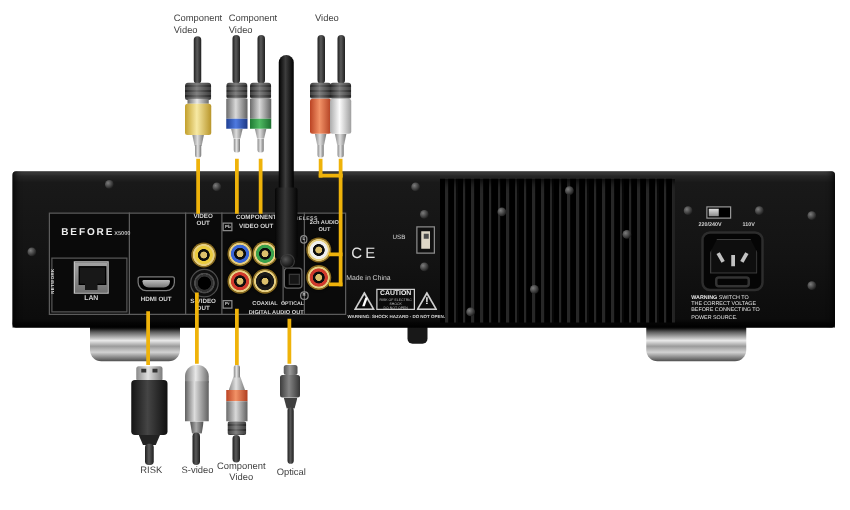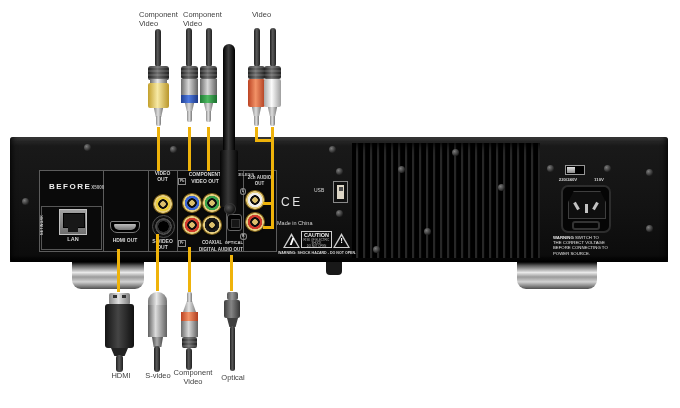--- a/index.html
+++ b/index.html
@@ -300,21 +300,21 @@
   <div>
     <div class="a" style="left:227px;top:292px;width:11px;height:8px;border-radius:2px;
          background:linear-gradient(90deg,#555,#9a9a9a 45%,#4d4d4d);"></div>
     <div class="a" style="left:224px;top:300px;width:16px;height:18px;border-radius:2px;
          background:linear-gradient(90deg,#3c3c3c,#858585 45%,#363636);"></div>
     <div class="a" style="left:227px;top:318px;width:11px;height:9px;background:#3f3f3f;
          clip-path:polygon(0 0,100% 0,78% 100%,22% 100%);"></div>
     <div class="wire" style="left:230px;top:326px;width:5px;height:45px;"></div>
   </div>
 
-  <div class="lblB" style="left:100px;top:372px;width:42px;">HDMI</div>
+  <div class="lblB" style="left:100px;top:372px;width:42px;">RISK</div>
   <div class="lblB" style="left:137px;top:372px;width:42px;">S-video</div>
   <div class="lblB" style="left:171px;top:369px;width:44px;">
     <div>Component</div>
     <div>Video</div>
   </div>
   <div class="lblB" style="left:212px;top:374px;width:42px;">Optical</div>
 
 </div>
 
 </body></html>

